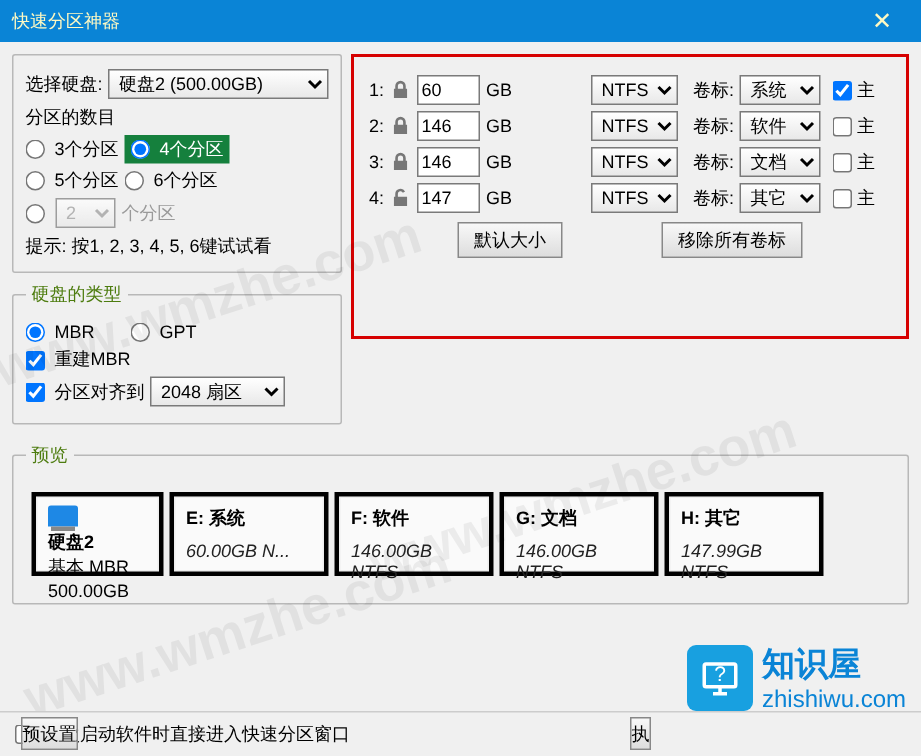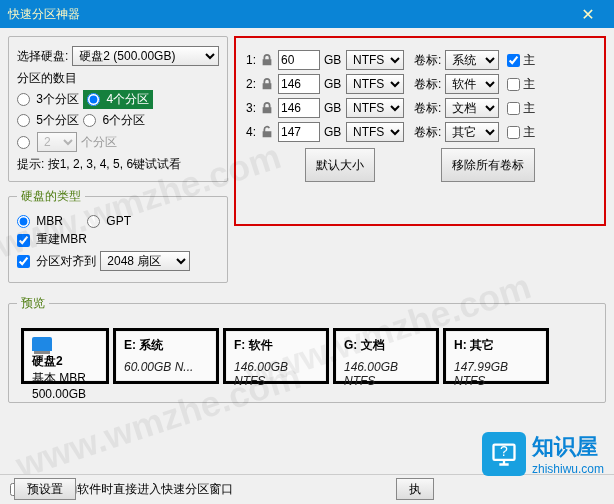--- a/index.html
+++ b/index.html
@@ -18,40 +18,40 @@
 label { vertical-align: middle; }
 .sel { background: #15803d; color: #fff; padding: 1px 4px; }
 .disabled { color: #9a9a9a; }
 .right { flex: 1; border: 2px solid #d60000; padding: 8px 6px; height: 190px; }
 .prow { display: flex; align-items: center; gap: 4px; margin: 4px 0; }
 .prow .idx { width: 14px; text-align: right; }
 .lock { width: 14px; height: 14px; display: inline-block; }
 .lock svg { width: 14px; height: 14px; }
 .prow input.size { width: 42px; text-align: left; }
 .prow .unit { width: 18px; }
-.prow select.fs { width: 58px; }
+.prow select.fs { width: 58px; margin-left: 48px; }
 .prow .lbl { margin-left: 6px; }
 .prow select.vol { width: 54px; }
-.btn { background: linear-gradient(#f8f8f8,#ddd); border: 1px solid #888; height: 34px; padding: 0 10px; cursor: pointer; }
+.btn { background: linear-gradient(#f8f8f8,#ddd); border: 1px solid #888; height: 24px; padding: 0 10px; cursor: pointer; }
 .btns { display: flex; justify-content: space-around; margin-top: 6px; padding: 0 30px; }
 .preview { margin: 4px 8px 0 8px; }
 .cards { display: flex; gap: 4px; padding: 10px 4px; }
 .card { border: 3px solid #000000; background: #fafafa; padding: 6px 8px; width: 106px; height: 56px; box-shadow: inset 0 0 0 1px #eee; }
 .card0 { width: 88px; position: relative; }
 .diskic { width: 20px; height: 14px; background: #1e88e5; border-radius: 2px 2px 0 0; position: relative; margin-bottom: 2px; }
 .diskic:after { content: ""; position: absolute; bottom: -3px; left: 2px; width: 16px; height: 3px; background: #888; }
 .card .t1 { font-weight: 700; }
 .card .t2 { color: #222; margin-top: 6px; font-style: italic; }
 .bottom { position: absolute; left: 0; right: 0; bottom: 0; padding: 6px 10px; border-top: 1px solid #ccc; background: #f0f0f0; display: flex; align-items: center; gap: 10px; }
 .watermark { position: absolute; color: rgba(0,0,0,0.06); font-size: 36px; font-weight: 700; transform: rotate(-18deg); pointer-events: none; }
 .logo { position: absolute; right: 10px; bottom: 28px; display: flex; align-items: center; gap: 6px; }
 .logo .badge { width: 44px; height: 44px; background: #18a0e0; border-radius: 6px; display: flex; align-items: center; justify-content: center; }
 .logo .badge svg { width: 28px; height: 28px; }
 .logo .txt { color: #0a84d6; font-size: 22px; font-weight: 700; }
-.btn2 { background: linear-gradient(#f8f8f8,#ddd); border: 1px solid #888; height: 22px; padding: 0 12px; }
+.btn2 { background: linear-gradient(#f8f8f8,#ddd); border: 1px solid #888; height: 22px; padding: 0 0; }
 </style>
 </head>
 <body>
 
 <div class="watermark" style="left:-10px; top:180px;">www.wmzhe.com</div>
 <div class="watermark" style="left:240px; top:310px;">www.wmzhe.com</div>
 <div class="watermark" style="left:10px; top:400px;">www.wmzhe.com</div>
 
 <div class="titlebar">
   <span class="title">快速分区神器</span>
@@ -198,15 +198,15 @@
 <div class="logo">
   <div class="badge">
     <svg viewBox="0 0 24 24" fill="none" stroke="#fff" stroke-width="2">
         <rect x="3" y="4" width="18" height="13" rx="1"></rect>
         <path d="M8 21h8M12 17v4"></path>
         <text x="12" y="14" text-anchor="middle" fill="#fff" font-size="10" stroke="none">?</text>
       </svg>
   </div>
   <div>
     <div class="txt">知识屋</div>
-    <div style="color:#0a84d6;font-size:12px;">zhishiwu.com</div>
+    <div style="color:#0a84d6;font-size:16px;">zhishiwu.com</div>
   </div>
 </div>
 
 </body></html>

